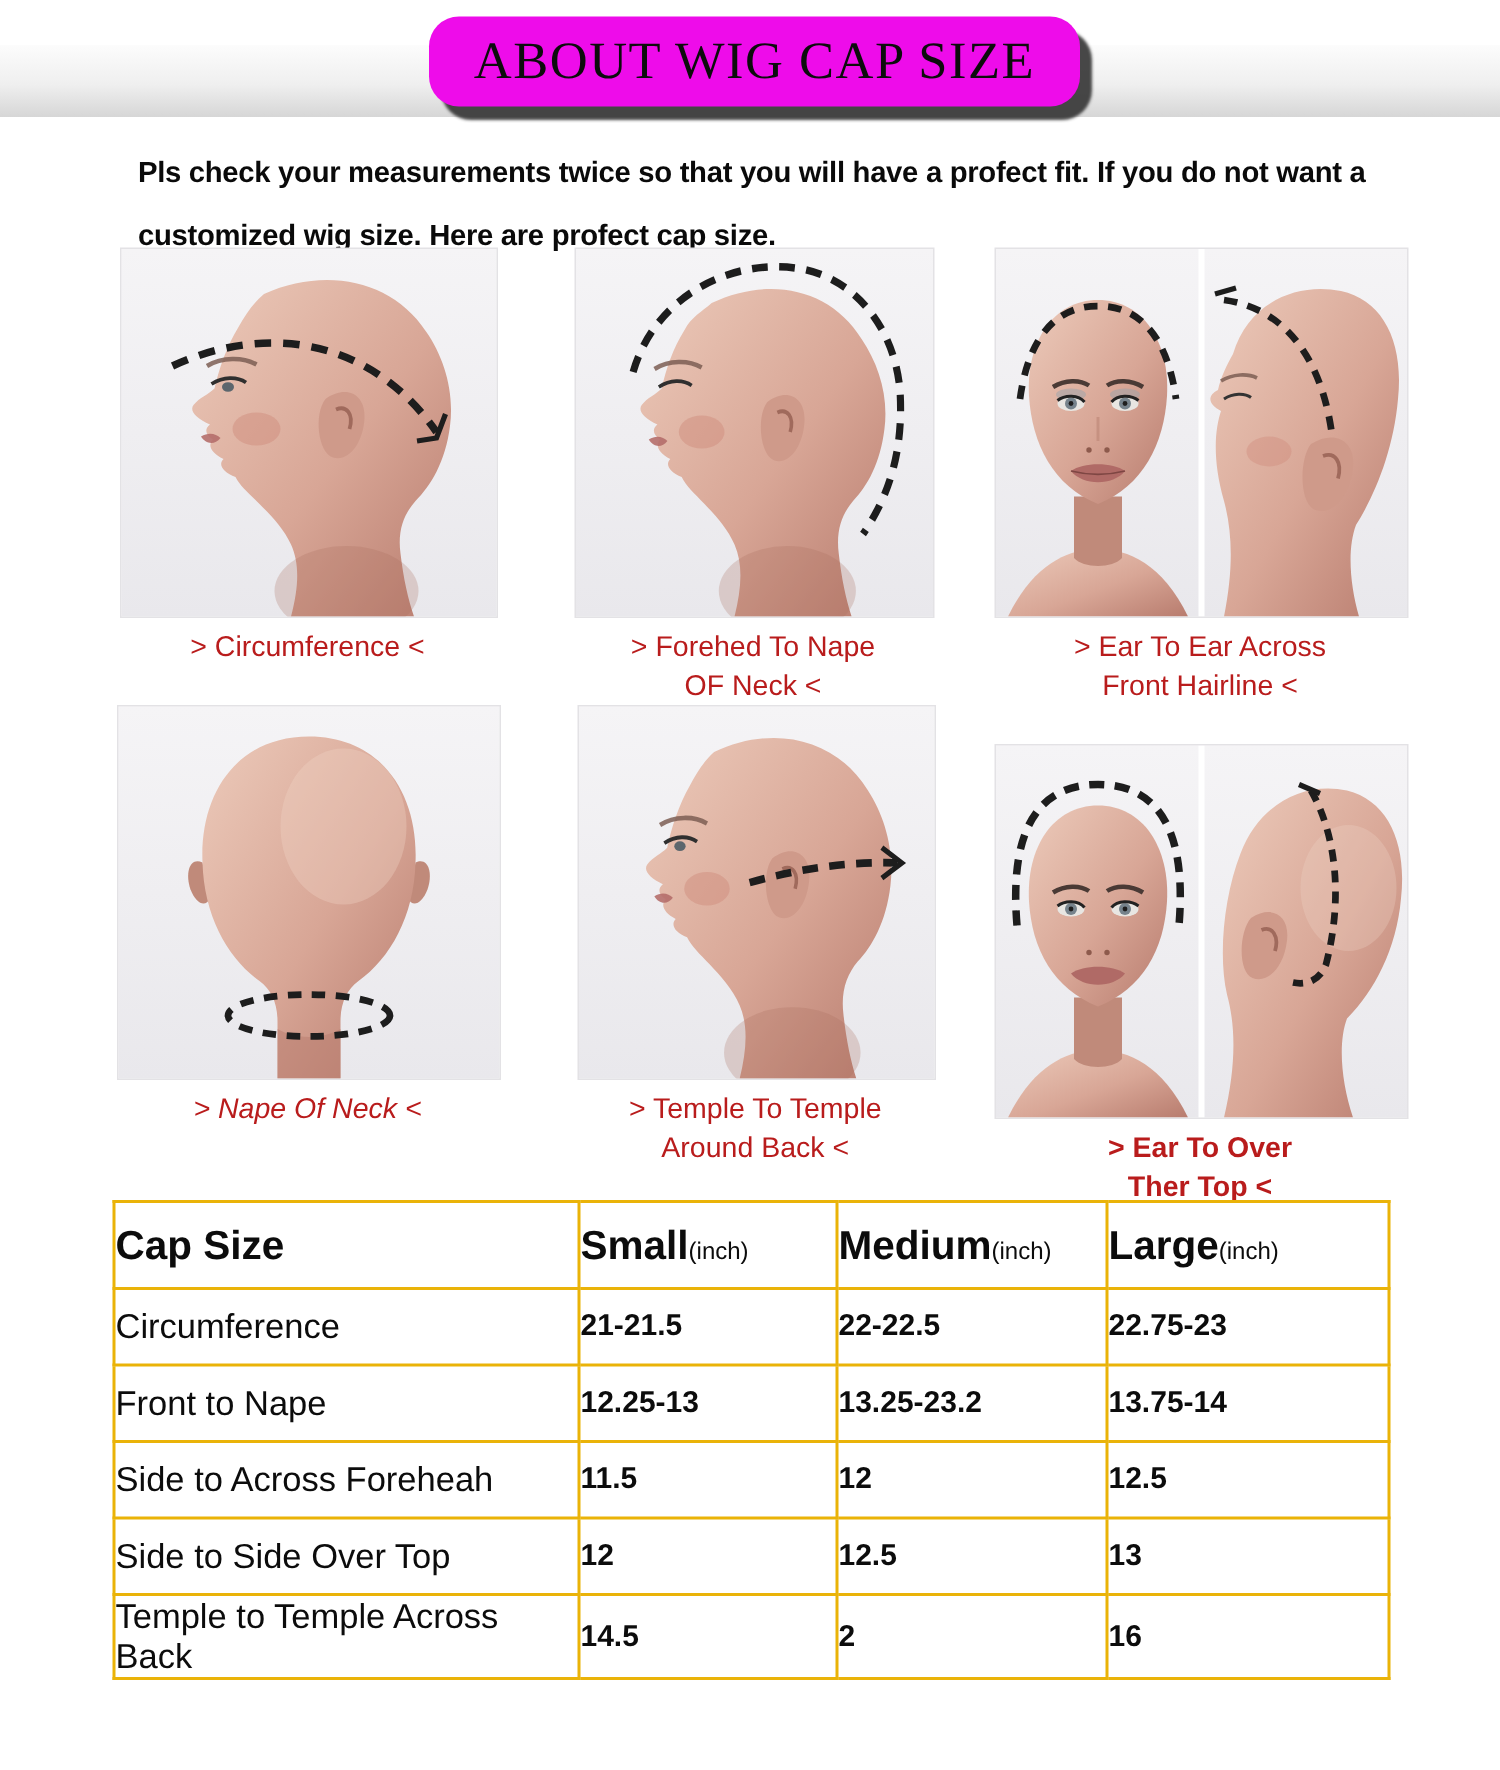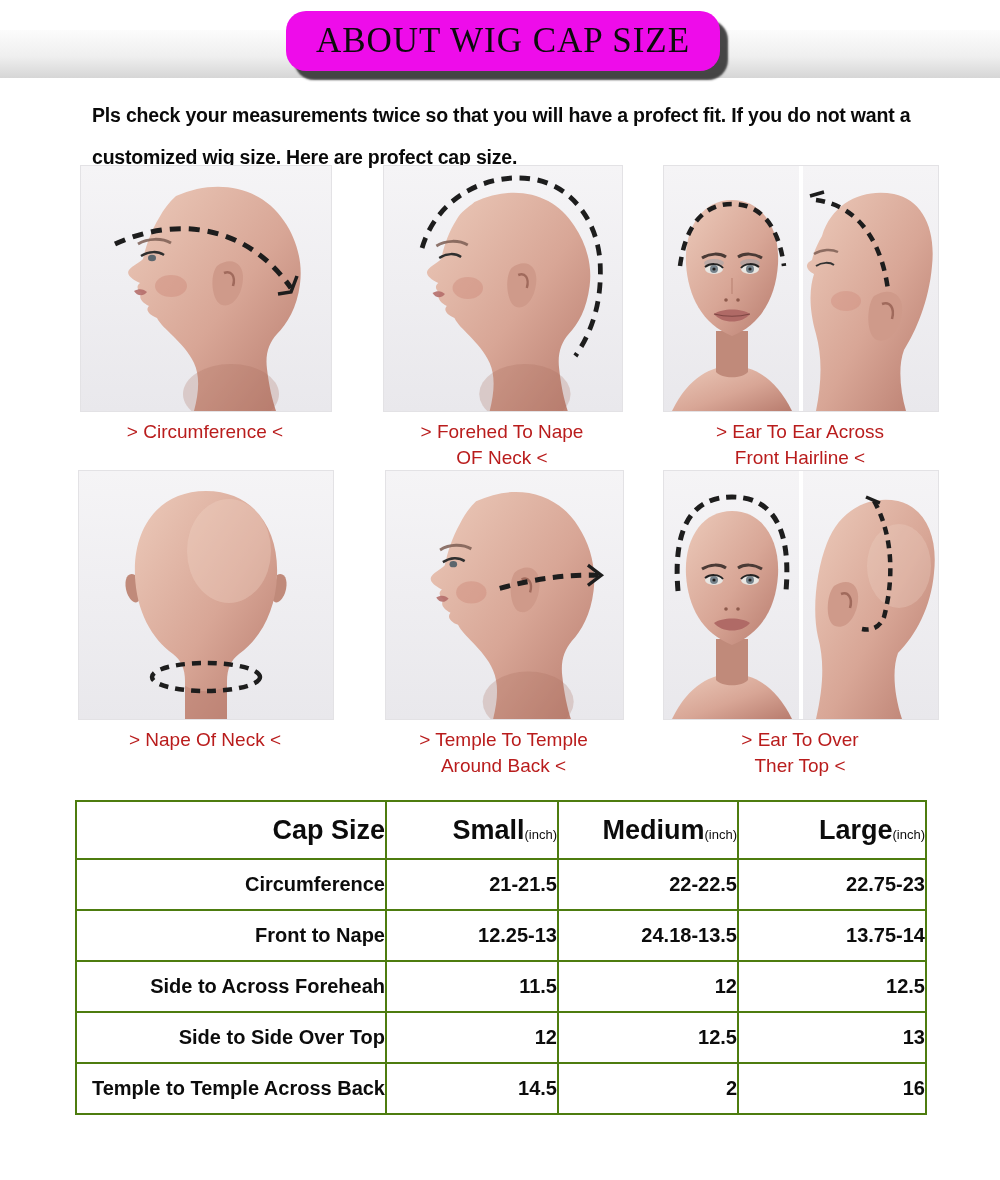--- a/index.html
+++ b/index.html
@@ -20,25 +20,25 @@
   .intro{position:absolute;left:92px;top:94px;width:840px;font-size:19.5px;font-weight:bold;
          line-height:42px;color:#0a0a0a;letter-spacing:-0.2px;}
 
   
   .figure{position:absolute;text-align:center;}
   .photo{display:block;border:1px solid #e3e2e5;background:linear-gradient(180deg,#f5f4f6,#e9e8ec);}
   .caption{margin-top:7px;font-size:19px;line-height:26px;color:#b91c1c;}
 
   
   .size-table{position:absolute;left:75px;top:800px;border-collapse:collapse;table-layout:fixed;}
-  .size-table td,.size-table th{border:2px solid #4d7c0f;text-align:right;vertical-align:middle;
+  .size-table td,.size-table th{border:2px solid #eab308;text-align:left;vertical-align:middle;
                                 padding:0;color:#0c0c0c;background:#ffffff;}
   .size-table .hdr{height:56px;font-size:27px;font-weight:bold;}
-  .size-table .unit{font-size:13px;font-weight:normal;}
-  .size-table .row-label{height:49px;font-size:20px;font-weight:bold;border-radius:24px;}
+  .size-table .unit{font-size:16px;font-weight:normal;}
+  .size-table .row-label{height:49px;font-size:23px;font-weight:normal;border-radius:24px;}
   .size-table .val{height:49px;font-size:20px;font-weight:bold;}
 
   svg{display:block;}
 </style>
 </head>
 <body>
 
 <div class="page">
 
   <div class="gray-band"></div>
@@ -149,21 +149,21 @@
       <path d="M58 92 C66 87 75 87 81 91" fill="none" stroke="#2f2f2f" stroke-width="2.5"></path>
       <path d="M51 127 C56 124 61 125 64 128 C60 133 54 132 51 127 Z" fill="#b56e6a" opacity="0.9"></path>
       <path d="M40 82 C55 32 108 6 156 13 C196 19 224 54 227 96 C229 132 221 162 201 190" fill="none" stroke="#1d1d1d" stroke-width="5" stroke-dasharray="11 8"></path>
     </svg>
     <div class="caption">
       <div>&gt; Forehed To Nape</div>
       <div>OF Neck &lt;</div>
     </div>
   </div>
 
-  <div class="figure" style="left:78px;top:470px;width:254px;">
+  <div class="figure" style="left:78px;top:470px;width:254px;font-style:italic;">
     <svg class="photo" width="254" height="248" viewBox="0 0 254 248">
       <defs>
         <linearGradient id="sk4" x1="0" y1="0" x2="1" y2="1">
           <stop offset="0" stop-color="#eccaba"></stop>
             <stop offset="0.55" stop-color="#d8a696"></stop>
             <stop offset="1" stop-color="#b87c6e"></stop>
         </linearGradient>
       </defs>
       <path d="M56 104 C48 100 44 110 48 122 C52 132 58 134 61 128 Z" fill="#c08a7a"></path>
       <path d="M198 104 C206 100 210 110 206 122 C202 132 196 134 193 128 Z" fill="#c08a7a"></path>
@@ -198,21 +198,21 @@
       <path d="M53 125 C58 122 63 123 66 126 C62 131 56 130 53 125 Z" fill="#b56e6a" opacity="0.9"></path>
       <path d="M120 116 C158 106 192 102 224 103" fill="none" stroke="#1d1d1d" stroke-width="5" stroke-dasharray="11 8"></path>
       <path d="M213 93 L227 103 L213 113" fill="none" stroke="#1d1d1d" stroke-width="3.5"></path>
     </svg>
     <div class="caption">
       <div>&gt; Temple To Temple</div>
       <div>Around Back &lt;</div>
     </div>
   </div>
 
-  <div class="figure" style="left:663px;top:470px;width:274px;">
+  <div class="figure" style="left:663px;top:496px;width:274px;font-weight:bold;">
     <svg class="photo" width="274" height="248" viewBox="0 0 274 248">
       <defs>
         <linearGradient id="sk6" x1="0" y1="0" x2="1" y2="1">
           <stop offset="0" stop-color="#eccaba"></stop>
             <stop offset="0.55" stop-color="#d8a696"></stop>
             <stop offset="1" stop-color="#b87c6e"></stop>
         </linearGradient>
       </defs>
 
       <g>
@@ -267,21 +267,21 @@
     </tr>
     <tr>
       <td class="row-label">Circumference</td>
       <td class="val">21-21.5</td>
       <td class="val">22-22.5</td>
       <td class="val">22.75-23</td>
     </tr>
     <tr>
       <td class="row-label">Front to Nape</td>
       <td class="val">12.25-13</td>
-      <td class="val">24.18-13.5</td>
+      <td class="val">13.25-23.2</td>
       <td class="val">13.75-14</td>
     </tr>
     <tr>
       <td class="row-label">Side to Across Foreheah</td>
       <td class="val">11.5</td>
       <td class="val">12</td>
       <td class="val">12.5</td>
     </tr>
     <tr>
       <td class="row-label">Side to Side Over Top</td>

